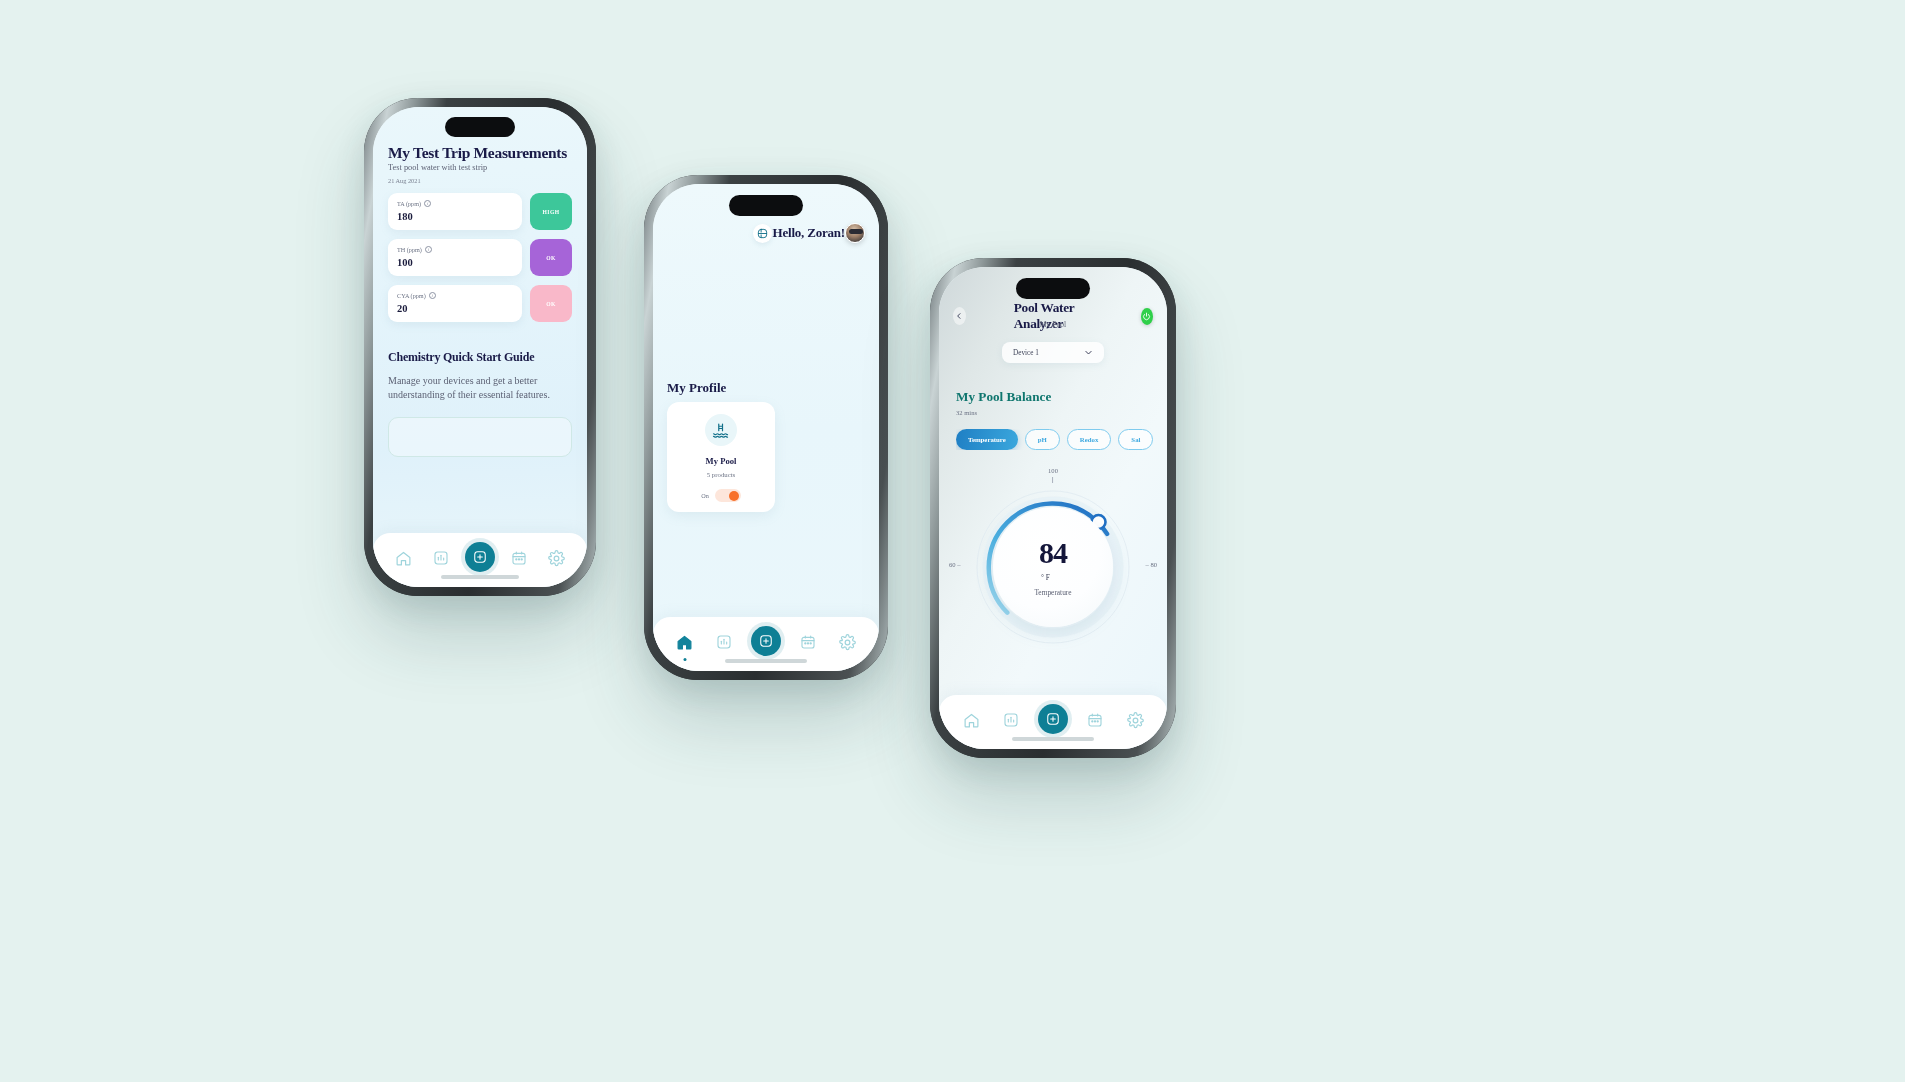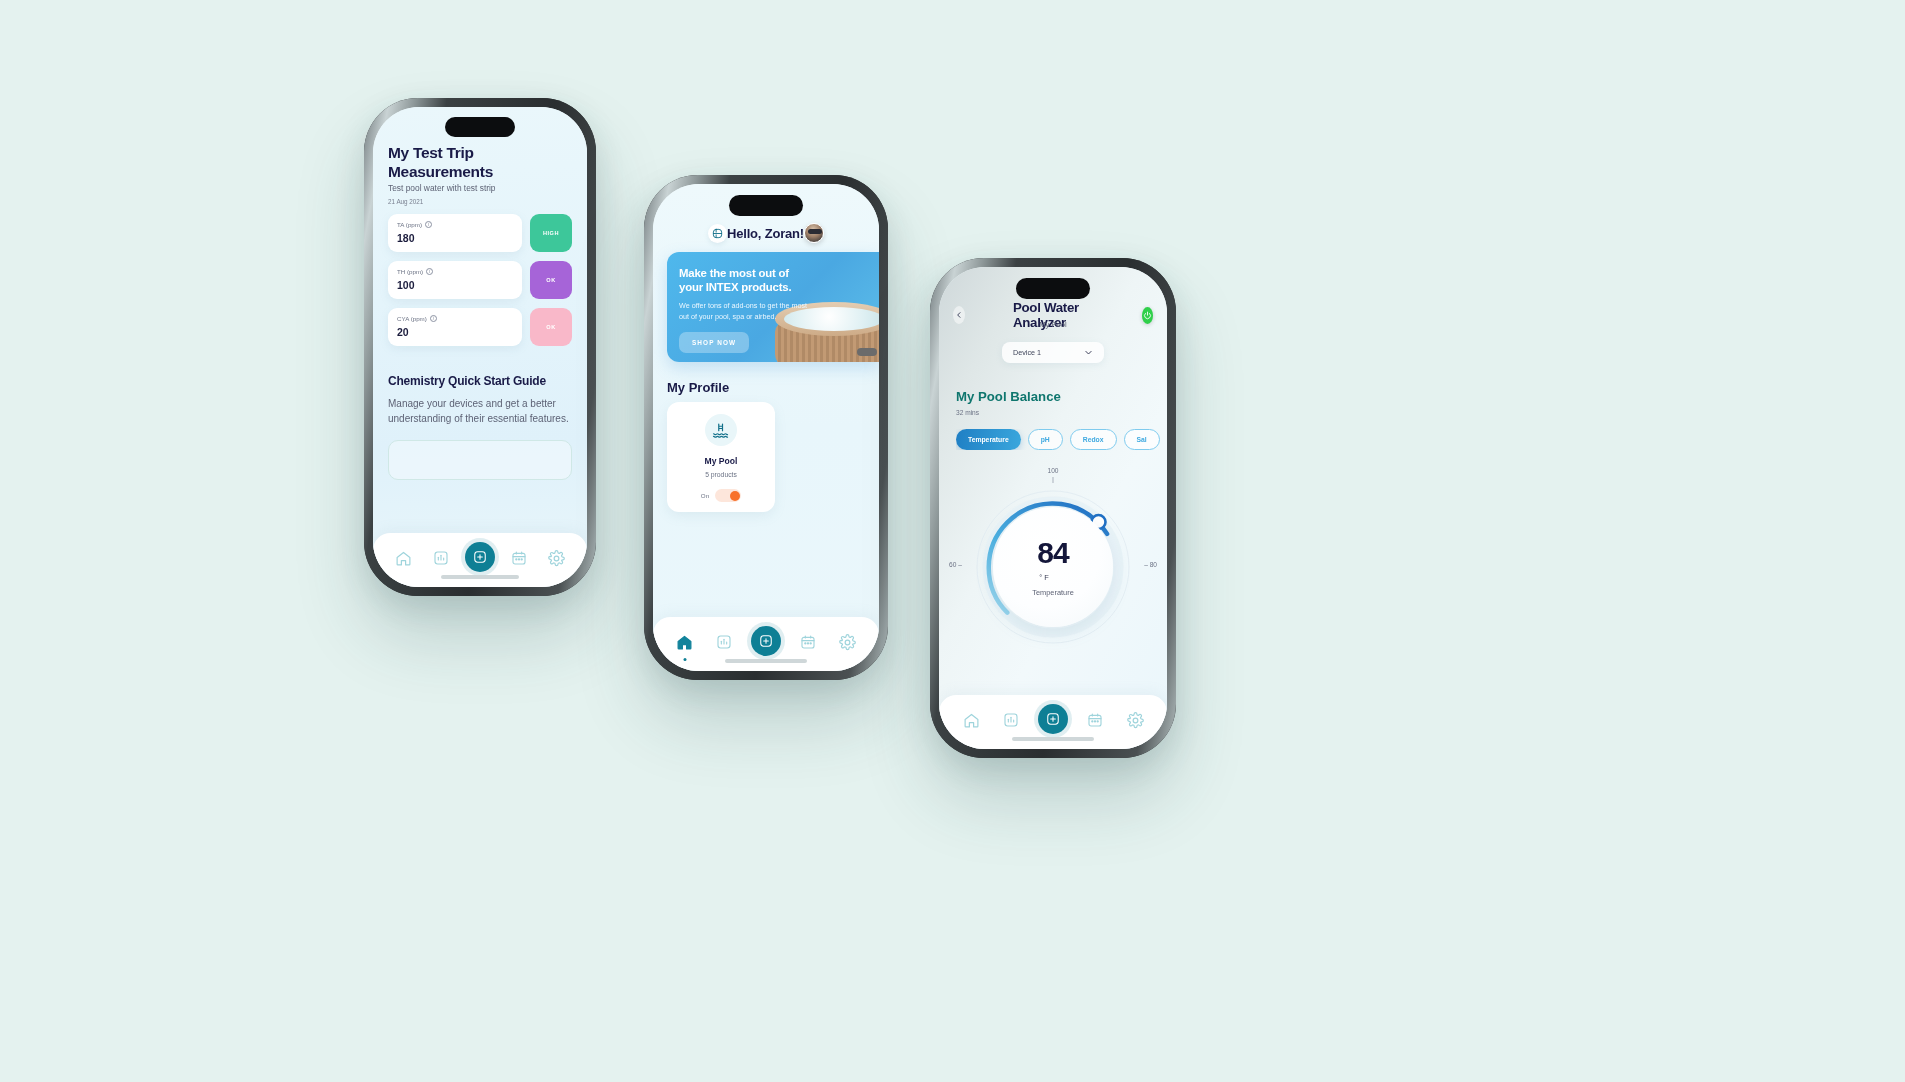--- a/index.html
+++ b/index.html
@@ -22,20 +22,21 @@
   .phone .bezel {
     position:absolute; inset:0;
     border-radius:54px;
     background:linear-gradient(100deg,#6d7679 0%,#c9d3d4 8%,#8d9798 16%,#3b4143 26%,#2a2e30 60%,#4a5052 88%,#9aa4a5 97%,#55595b 100%);
   }
   .phone .screen {
     position:absolute; top:9px; left:9px; right:9px; bottom:9px;
     border-radius:46px;
     overflow:hidden;
     background:#eef8fb;
+    font-family:Liberation Serif, serif;
   }
   .notch {
     position:absolute; top:12px; left:50%; transform:translateX(-50%);
     width:94px; height:27px; border-radius:16px; background:#0c0d0f; z-index:40;
   }
   .homebar {
     position:absolute; bottom:9px; left:50%; transform:translateX(-50%);
     width:104px; height:5px; border-radius:3px; background:#cfd7d9; z-index:40;
   }
 
@@ -94,21 +95,21 @@
   }
   .nav-dot { position:absolute; bottom:-6px; left:50%; transform:translateX(-50%); width:3px;height:3px;border-radius:50%;background:#0e7f95;}
 
   
   #phone2 { left:644px; top:175px; width:244px; height:505px; }
   #phone2 .notch { width:74px; height:21px; top:11px; border-radius:12px;}
   #phone2 .homebar { width:82px; height:4px; bottom:8px;}
   .p2-bg { position:absolute; inset:0; background:linear-gradient(180deg,#eef9fc 0%,#e8f6fb 50%,#eaf7fb 100%); }
   .p2-head {
     position:absolute; top:34px; left:0; right:0; height:30px;
-    display:flex; align-items:center; justify-content:center; padding:0 14px;
+    display:flex; align-items:center; justify-content:flex-end; padding:0 14px;
   }
   .p2-menu-btn {
     width:19px;height:19px;border-radius:50%;background:#fff;
     display:flex;align-items:center;justify-content:center;
     box-shadow:0 2px 5px rgba(120,160,180,0.16);
   }
   .p2-hello { font-size:13px; font-weight:bold; color:#191a47; letter-spacing:-0.2px;}
   .p2-avatar {
     width:20px;height:20px;border-radius:50%;
     background:radial-gradient(circle at 45% 30%,#d8c2ab 0%,#9d7f68 45%,#4a4340 80%);
@@ -337,33 +338,20 @@
               <rect x="3" y="3" width="18" height="18" rx="6"></rect>
               <line x1="3" y1="12" x2="21" y2="12"></line>
               <line x1="9" y1="3" x2="9" y2="9"></line>
               <line x1="9" y1="15" x2="9" y2="21"></line>
             </svg>
         </div>
         <div class="p2-hello">Hello, Zoran!</div>
         <div class="p2-avatar"></div>
       </div>
 
-      <div class="banner">
-        <div class="tub">
-          <div class="tub-body"></div>
-          <div class="tub-rim"></div>
-          <div class="tub-water"></div>
-          <div class="tub-logo"></div>
-        </div>
-        <div class="banner-inner">
-          <div class="banner-h">Make the most out of your INTEX products.</div>
-          <div class="banner-p">We offer tons of add-ons to get the most out of your pool, spa or airbed.</div>
-          <div class="shop-btn">SHOP NOW</div>
-        </div>
-      </div>
 
       <div class="p2-h2">My Profile</div>
 
       <div class="cards">
         <div class="pcard">
           <div class="pcard-ico">
             <svg width="18" height="18" viewBox="0 0 24 24" fill="none" stroke="#12708a" stroke-width="1.6" stroke-linecap="round">
                 <path d="M9 4v9M14 4v9M9 7h5M9 10h5"></path>
                 <path d="M2 17c1.3 0 1.3 1.2 2.7 1.2S6 17 7.3 17s1.3 1.2 2.7 1.2S11.3 17 12.7 17s1.3 1.2 2.7 1.2S16.7 17 18 17s1.3 1.2 2.7 1.2"></path>
                 <path d="M2 20.4c1.3 0 1.3 1.2 2.7 1.2s1.3-1.2 2.6-1.2 1.3 1.2 2.7 1.2 1.3-1.2 2.7-1.2 1.3 1.2 2.7 1.2 1.3-1.2 2.6-1.2 1.3 1.2 2.7 1.2"></path>

